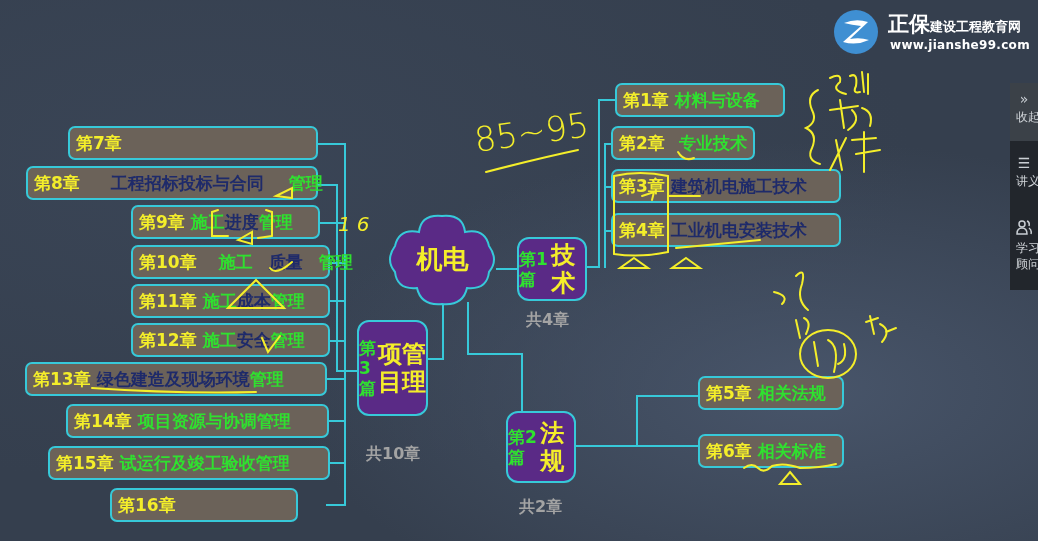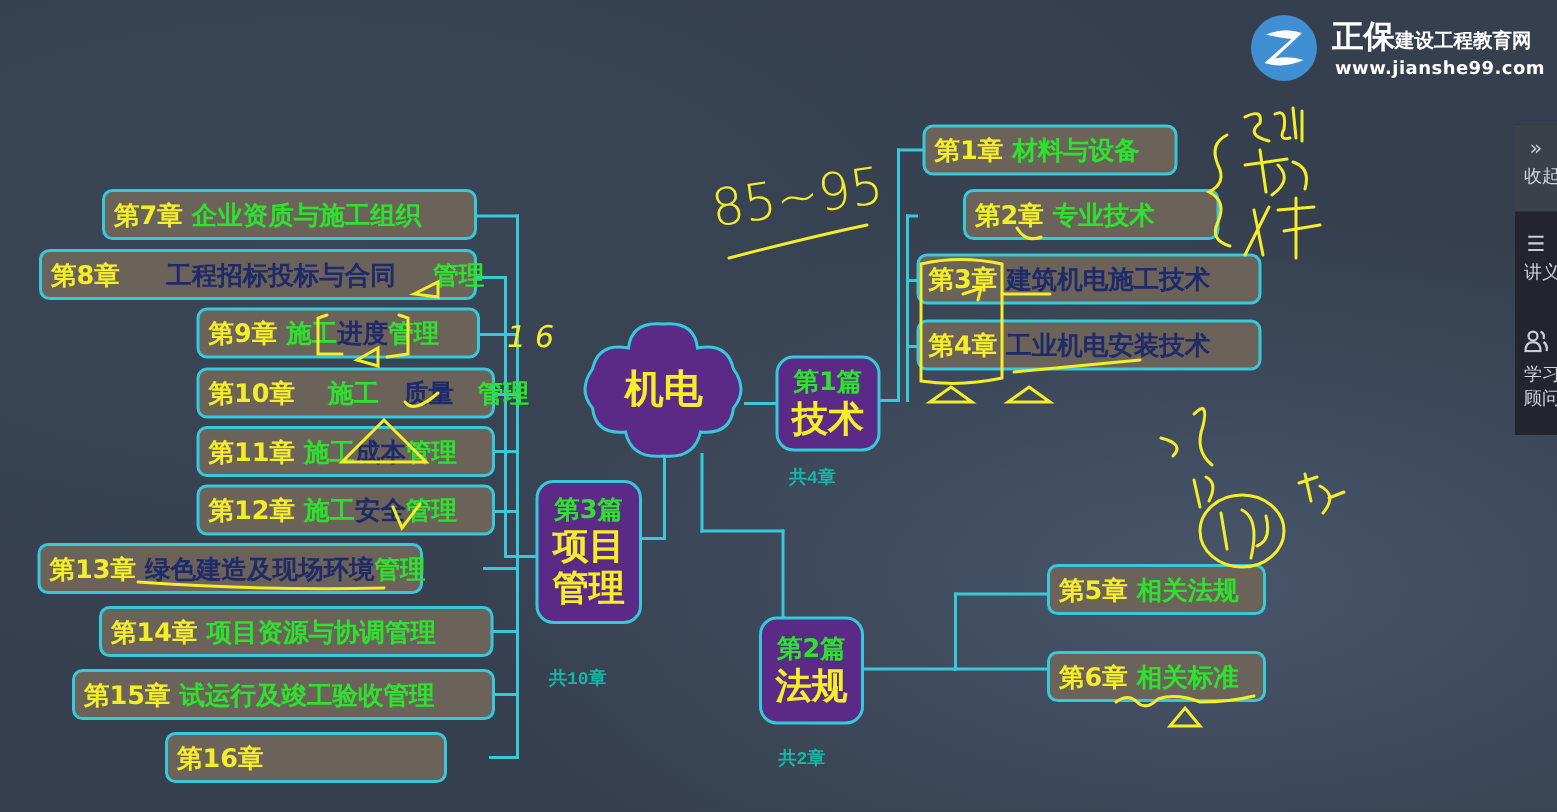--- a/index.html
+++ b/index.html
@@ -9,25 +9,25 @@
       radial-gradient(ellipse at 78% 72%, #48556a 0%, rgba(72,85,106,0) 45%),
       radial-gradient(ellipse at 20% 30%, #3a4556 0%, rgba(58,69,86,0) 60%),
       #353f4e;}
   .box{position:absolute;height:34px;box-sizing:border-box;border:2px solid #37c9d9;border-radius:7px;
        background:#6b6259;display:flex;align-items:center;padding:0 6px;white-space:nowrap;
        font-weight:bold;font-size:17px;}
   .box .num{color:#f4ee2a;margin-right:6px;}
   .g{color:#2fe12f;}
   .b{color:#1e2a6a;}
   .part{position:absolute;box-sizing:border-box;border:2px solid #37c9d9;border-radius:12px;
-        background:#5a2a86;display:flex;flex-direction:column;align-items:center;justify-content:center;
+        background:#5a2a86;display:flex;flex-direction:row;align-items:center;justify-content:center;
         font-weight:bold;}
   .part .pn{color:#2fe12f;font-size:17px;line-height:20px;}
   .part .pt{color:#f4ee2a;font-size:24px;line-height:28px;}
-  .count{position:absolute;color:#14b8a6;font-weight:bold;font-size:12px;font-family:Liberation Mono, monospace;}
+  .count{position:absolute;color:#a3a3a3;font-weight:bold;font-size:16px;}
   .line{position:absolute;background:#37c9d9;}
   .hand{position:absolute;pointer-events:none;}
   .sidebar{position:absolute;left:1010px;top:83px;width:28px;height:207px;background:#22262c;}
   .sb-item{position:absolute;left:0;width:28px;color:#d0d4d8;font-size:12px;overflow:hidden;}
   .sb-item .ic{display:block;text-align:center;font-size:14px;color:#c9ced3;}
   .logo{position:absolute;left:832px;top:8px;width:200px;height:50px;text-align:center;}
 </style>
 </head>
 <body>
 
@@ -128,21 +128,21 @@
   <span class="pn">第3篇</span>
   <span class="pt">项目</span>
   <span class="pt">管理</span>
 </div>
 <div class="count" style="left:366px;top:444px;">共10章</div>
 
 <div class="box" style="left:615px;top:83px;width:170px;">
   <span class="num">第1章</span>
   <span class="g">材料与设备</span>
 </div>
-<div class="box" style="left:642px;top:126px;width:171px;">
+<div class="box" style="left:611px;top:126px;width:144px;justify-content:space-between;">
   <span class="num">第2章</span>
   <span class="g">专业技术</span>
 </div>
 <div class="box" style="left:611px;top:169px;width:230px;">
   <span class="num">第3章</span>
   <span class="b">建筑机电施工技术</span>
 </div>
 <div class="box" style="left:611px;top:213px;width:230px;">
   <span class="num">第4章</span>
   <span class="b">工业机电安装技术</span>
@@ -152,21 +152,20 @@
   <span class="num">第5章</span>
   <span class="g">相关法规</span>
 </div>
 <div class="box" style="left:698px;top:434px;width:146px;">
   <span class="num">第6章</span>
   <span class="g">相关标准</span>
 </div>
 
 <div class="box" style="left:68px;top:126px;width:250px;">
   <span class="num">第7章</span>
-  <span class="g">企业资质与施工组织</span>
 </div>
 <div class="box" style="left:26px;top:166px;width:292px;gap:25px;">
   <span class="num">第8章</span>
   <span class="b">工程招标投标与合同</span>
     <span class="g">管理</span>
 </div>
 <div class="box" style="left:131px;top:205px;width:189px;">
   <span class="num">第9章</span>
   <span class="g">施工</span>
     <span class="b">进度</span>
@@ -183,21 +182,21 @@
   <span class="g">施工</span>
     <span class="b">成本</span>
     <span class="g">管理</span>
 </div>
 <div class="box" style="left:131px;top:323px;width:199px;">
   <span class="num">第12章</span>
   <span class="g">施工</span>
     <span class="b">安全</span>
     <span class="g">管理</span>
 </div>
-<div class="box" style="left:25px;top:362px;width:257px;">
+<div class="box" style="left:25px;top:362px;width:302px;">
   <span class="num">第13章</span>
   <span class="b">绿色建造及现场环境</span>
     <span class="g">管理</span>
 </div>
 <div class="box" style="left:66px;top:404px;width:263px;">
   <span class="num">第14章</span>
   <span class="g">项目资源与协调管理</span>
 </div>
 <div class="box" style="left:48px;top:446px;width:282px;">
   <span class="num">第15章</span>

